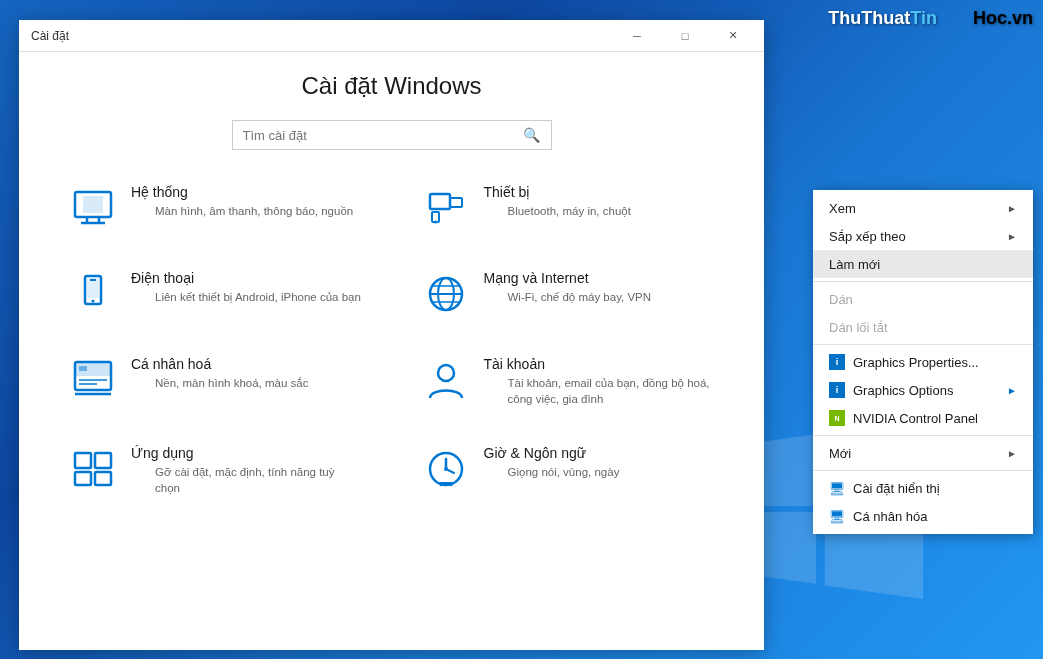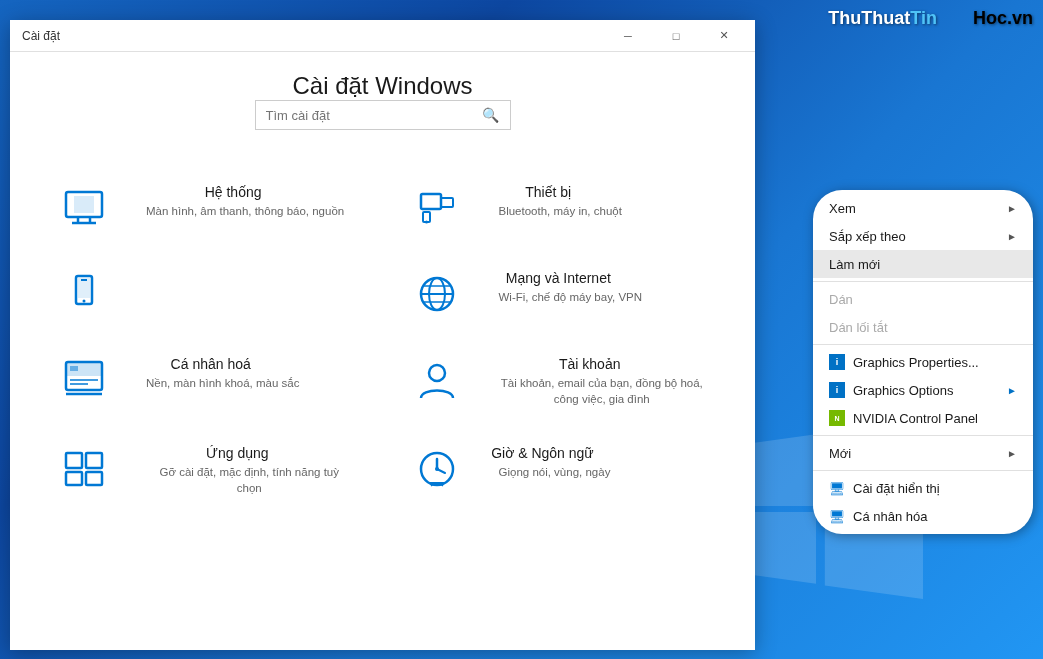--- a/index.html
+++ b/index.html
@@ -32,21 +32,21 @@
     }
     .watermark span.thu { color: #ffffff; }
     .watermark span.thuat { color: white; margin-top: 36px; }
     .watermark span.tin { color: #4fc3f7; }
     .watermark span.hoc { color: #000000; padding-left: 36px; }
 
     
     .settings-window {
       position: absolute;
       top: 20px;
-      left: 10px;
+      left: 19px;
       width: 745px;
       height: 630px;
       background: white;
       box-shadow: 0 4px 20px rgba(0,0,0,0.3);
     }
 
     .title-bar {
       height: 32px;
       background: white;
       display: flex;
@@ -84,28 +84,29 @@
       padding: 20px 40px;
       height: calc(100% - 32px);
       overflow-y: auto;
     }
 
     .settings-title {
       text-align: center;
       font-size: 24px;
       font-weight: 300;
       color: #1a1a1a;
+      margin-bottom: 20px;
     }
 
     .search-box {
       display: flex;
       align-items: center;
       border: 1px solid #ccc;
-      width: 256px;
-      margin: 0 auto 40px auto;
+      width: 320px;
+      margin: 0 auto 20px auto;
       padding: 6px 10px;
     }
 
     .search-input {
       flex: 1;
       border: none;
       outline: none;
       font-size: 13px;
       color: #999;
       background: transparent;
@@ -113,21 +114,20 @@
 
     .search-icon {
       color: #666;
       font-size: 14px;
     }
 
     .settings-grid {
       display: grid;
       grid-template-columns: 1fr 1fr;
       gap: 10px 40px;
-      text-align: center;
     }
 
     .settings-item {
       display: flex;
       align-items: flex-start;
       padding: 14px 10px;
       cursor: pointer;
       border-radius: 2px;
     }
 
@@ -161,21 +161,20 @@
     
     .context-menu {
       position: absolute;
       top: 190px;
       right: 10px;
       width: 220px;
       background: white;
       box-shadow: 2px 2px 12px rgba(0,0,0,0.35);
       z-index: 200;
       padding: 4px 0;
-      border-radius: 29px;
     }
 
     .ctx-item {
       display: flex;
       align-items: center;
       padding: 6px 16px;
       font-size: 13px;
       color: #1a1a1a;
       cursor: pointer;
       position: relative;
@@ -304,20 +303,24 @@
 
       <div class="settings-item">
         <div class="settings-item-icon">
           <svg width="48" height="48" viewBox="0 0 48 48">
             <rect x="16" y="6" width="16" height="28" rx="2" fill="none" stroke="#0078d4" stroke-width="2.5"></rect>
             <rect x="18" y="8" width="12" height="20" fill="#0078d4" opacity="0.12"></rect>
             <circle cx="24" cy="31" r="1.5" fill="#0078d4"></circle>
             <line x1="21" y1="10" x2="27" y2="10" stroke="#0078d4" stroke-width="2"></line>
           </svg>
         </div>
+        <div class="settings-item-text">
+          <h3>Điện thoại</h3>
+          <p>Liên kết thiết bị Android, iPhone của bạn</p>
+        </div>
       </div>
 
       <div class="settings-item">
         <div class="settings-item-icon">
           <svg width="48" height="48" viewBox="0 0 48 48">
             <circle cx="24" cy="24" r="16" fill="none" stroke="#0078d4" stroke-width="2.5"></circle>
             <ellipse cx="24" cy="24" rx="8" ry="16" fill="none" stroke="#0078d4" stroke-width="2"></ellipse>
             <line x1="8" y1="24" x2="40" y2="24" stroke="#0078d4" stroke-width="2"></line>
             <line x1="10" y1="16" x2="38" y2="16" stroke="#0078d4" stroke-width="1.5"></line>
             <line x1="10" y1="32" x2="38" y2="32" stroke="#0078d4" stroke-width="1.5"></line>

